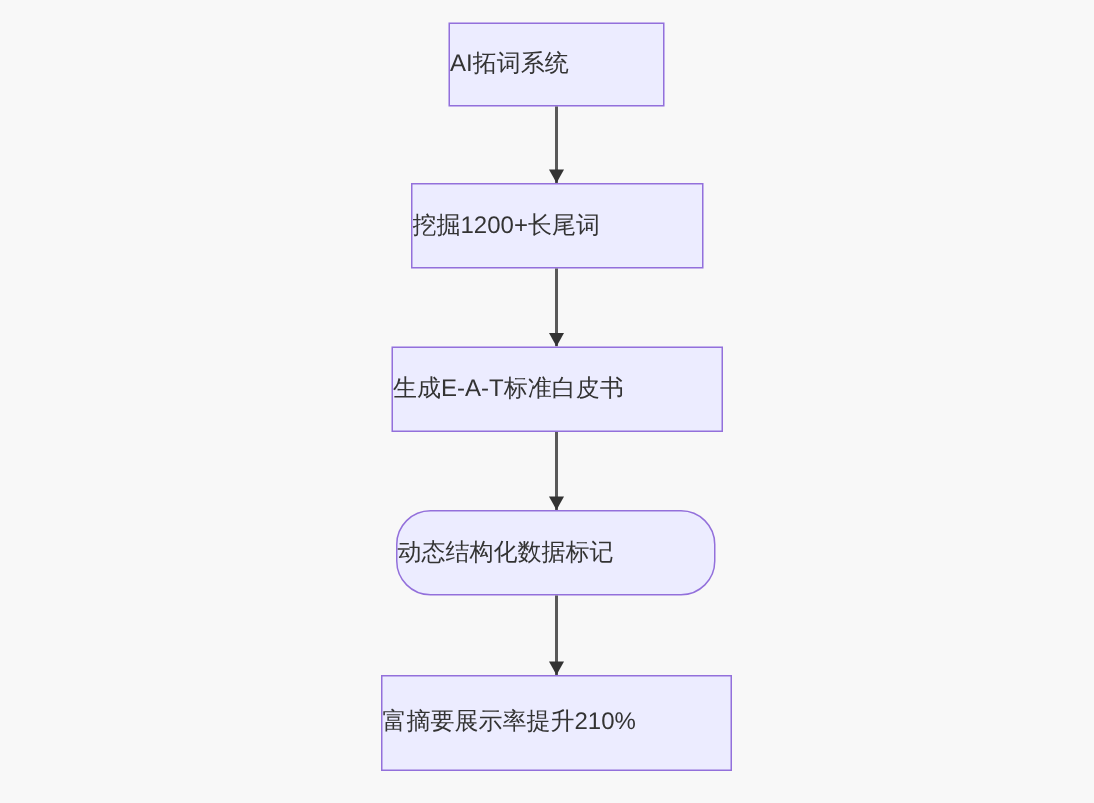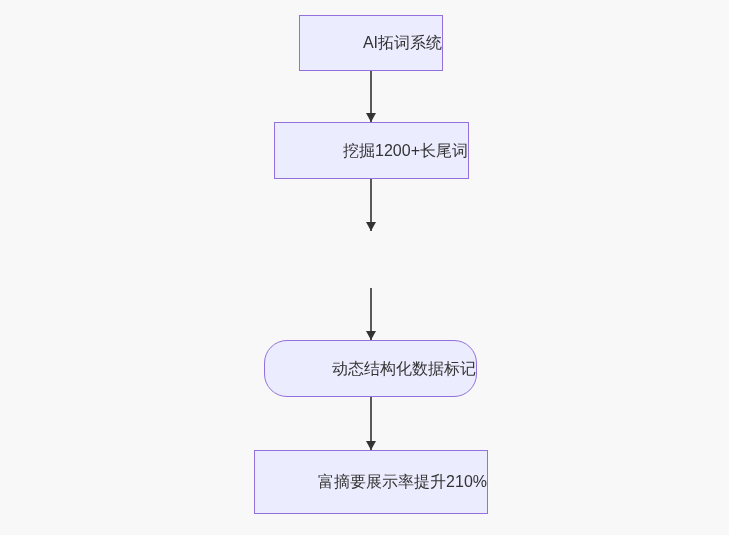--- a/index.html
+++ b/index.html
@@ -21,21 +21,21 @@
   .node {
     position: absolute;
     box-sizing: border-box;
     background: var(--node-fill, #ececff);
     border: 1px solid var(--node-border, #9370db);
     color: var(--text, #333333);
     font-size: 16px;
     line-height: 1.2;
     display: flex;
     align-items: center;
-    justify-content: flex-end;
+    justify-content: flex-start;
     text-align: center;
     white-space: nowrap;
   }
   .n1 { left: 299px; top: 15px;  width: 144px; height: 56px; }
   .n2 { left: 274px; top: 122px; width: 195px; height: 57px; }
   .n3 { left: 261px; top: 231px; width: 221px; height: 57px; }
   .n4 { left: 264px; top: 340px; width: 213px; height: 57px; border-radius: 23px; }
   .n5 { left: 254px; top: 450px; width: 234px; height: 64px; }
   .edge {
     position: absolute;
@@ -73,20 +73,23 @@
   </div>
 
   <div class="node n2">
     <span>挖掘1200+长尾词</span>
   </div>
 
   <div class="edge e2">
     <div class="arrowhead"></div>
   </div>
 
+  <div class="node n3">
+    <span>生成E-A-T标准白皮书</span>
+  </div>
 
   <div class="edge e3">
     <div class="arrowhead"></div>
   </div>
 
   <div class="node n4">
     <span>动态结构化数据标记</span>
   </div>
 
   <div class="edge e4">

